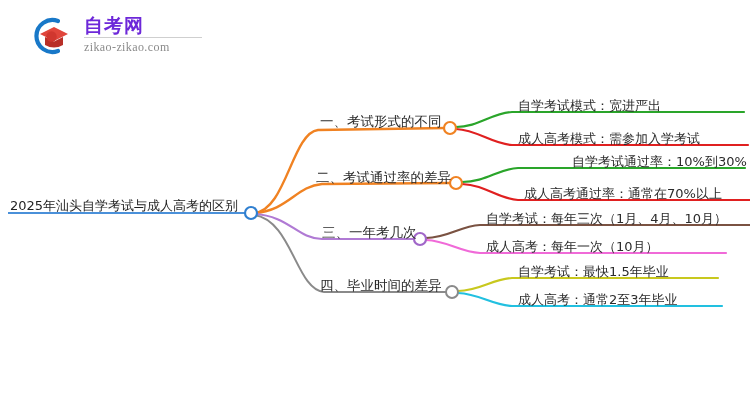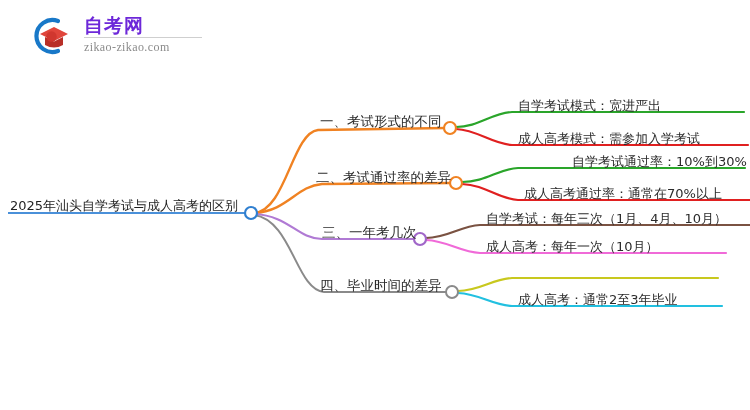--- a/index.html
+++ b/index.html
@@ -155,15 +155,16 @@
 
   <div class="node-label leaf-label" style="left:518px; top:99px;">自学考试模式：宽进严出</div>
   <div class="node-label leaf-label" style="left:518px; top:132px;">成人高考模式：需参加入学考试</div>
 
   <div class="node-label leaf-label" style="left:524px; top:155px;margin-left:48px;">自学考试通过率：10%到30%</div>
   <div class="node-label leaf-label" style="left:524px; top:187px;">成人高考通过率：通常在70%以上</div>
 
   <div class="node-label leaf-label" style="left:486px; top:212px;">自学考试：每年三次（1月、4月、10月）</div>
   <div class="node-label leaf-label" style="left:486px; top:240px;">成人高考：每年一次（10月）</div>
 
+  <div class="node-label leaf-label" style="left:518px; top:265px;">自学考试：最快1.5年毕业</div>
   <div class="node-label leaf-label" style="left:518px; top:293px;text-align:center;">成人高考：通常2至3年毕业</div>
 
 </div>
 
 </body></html>

